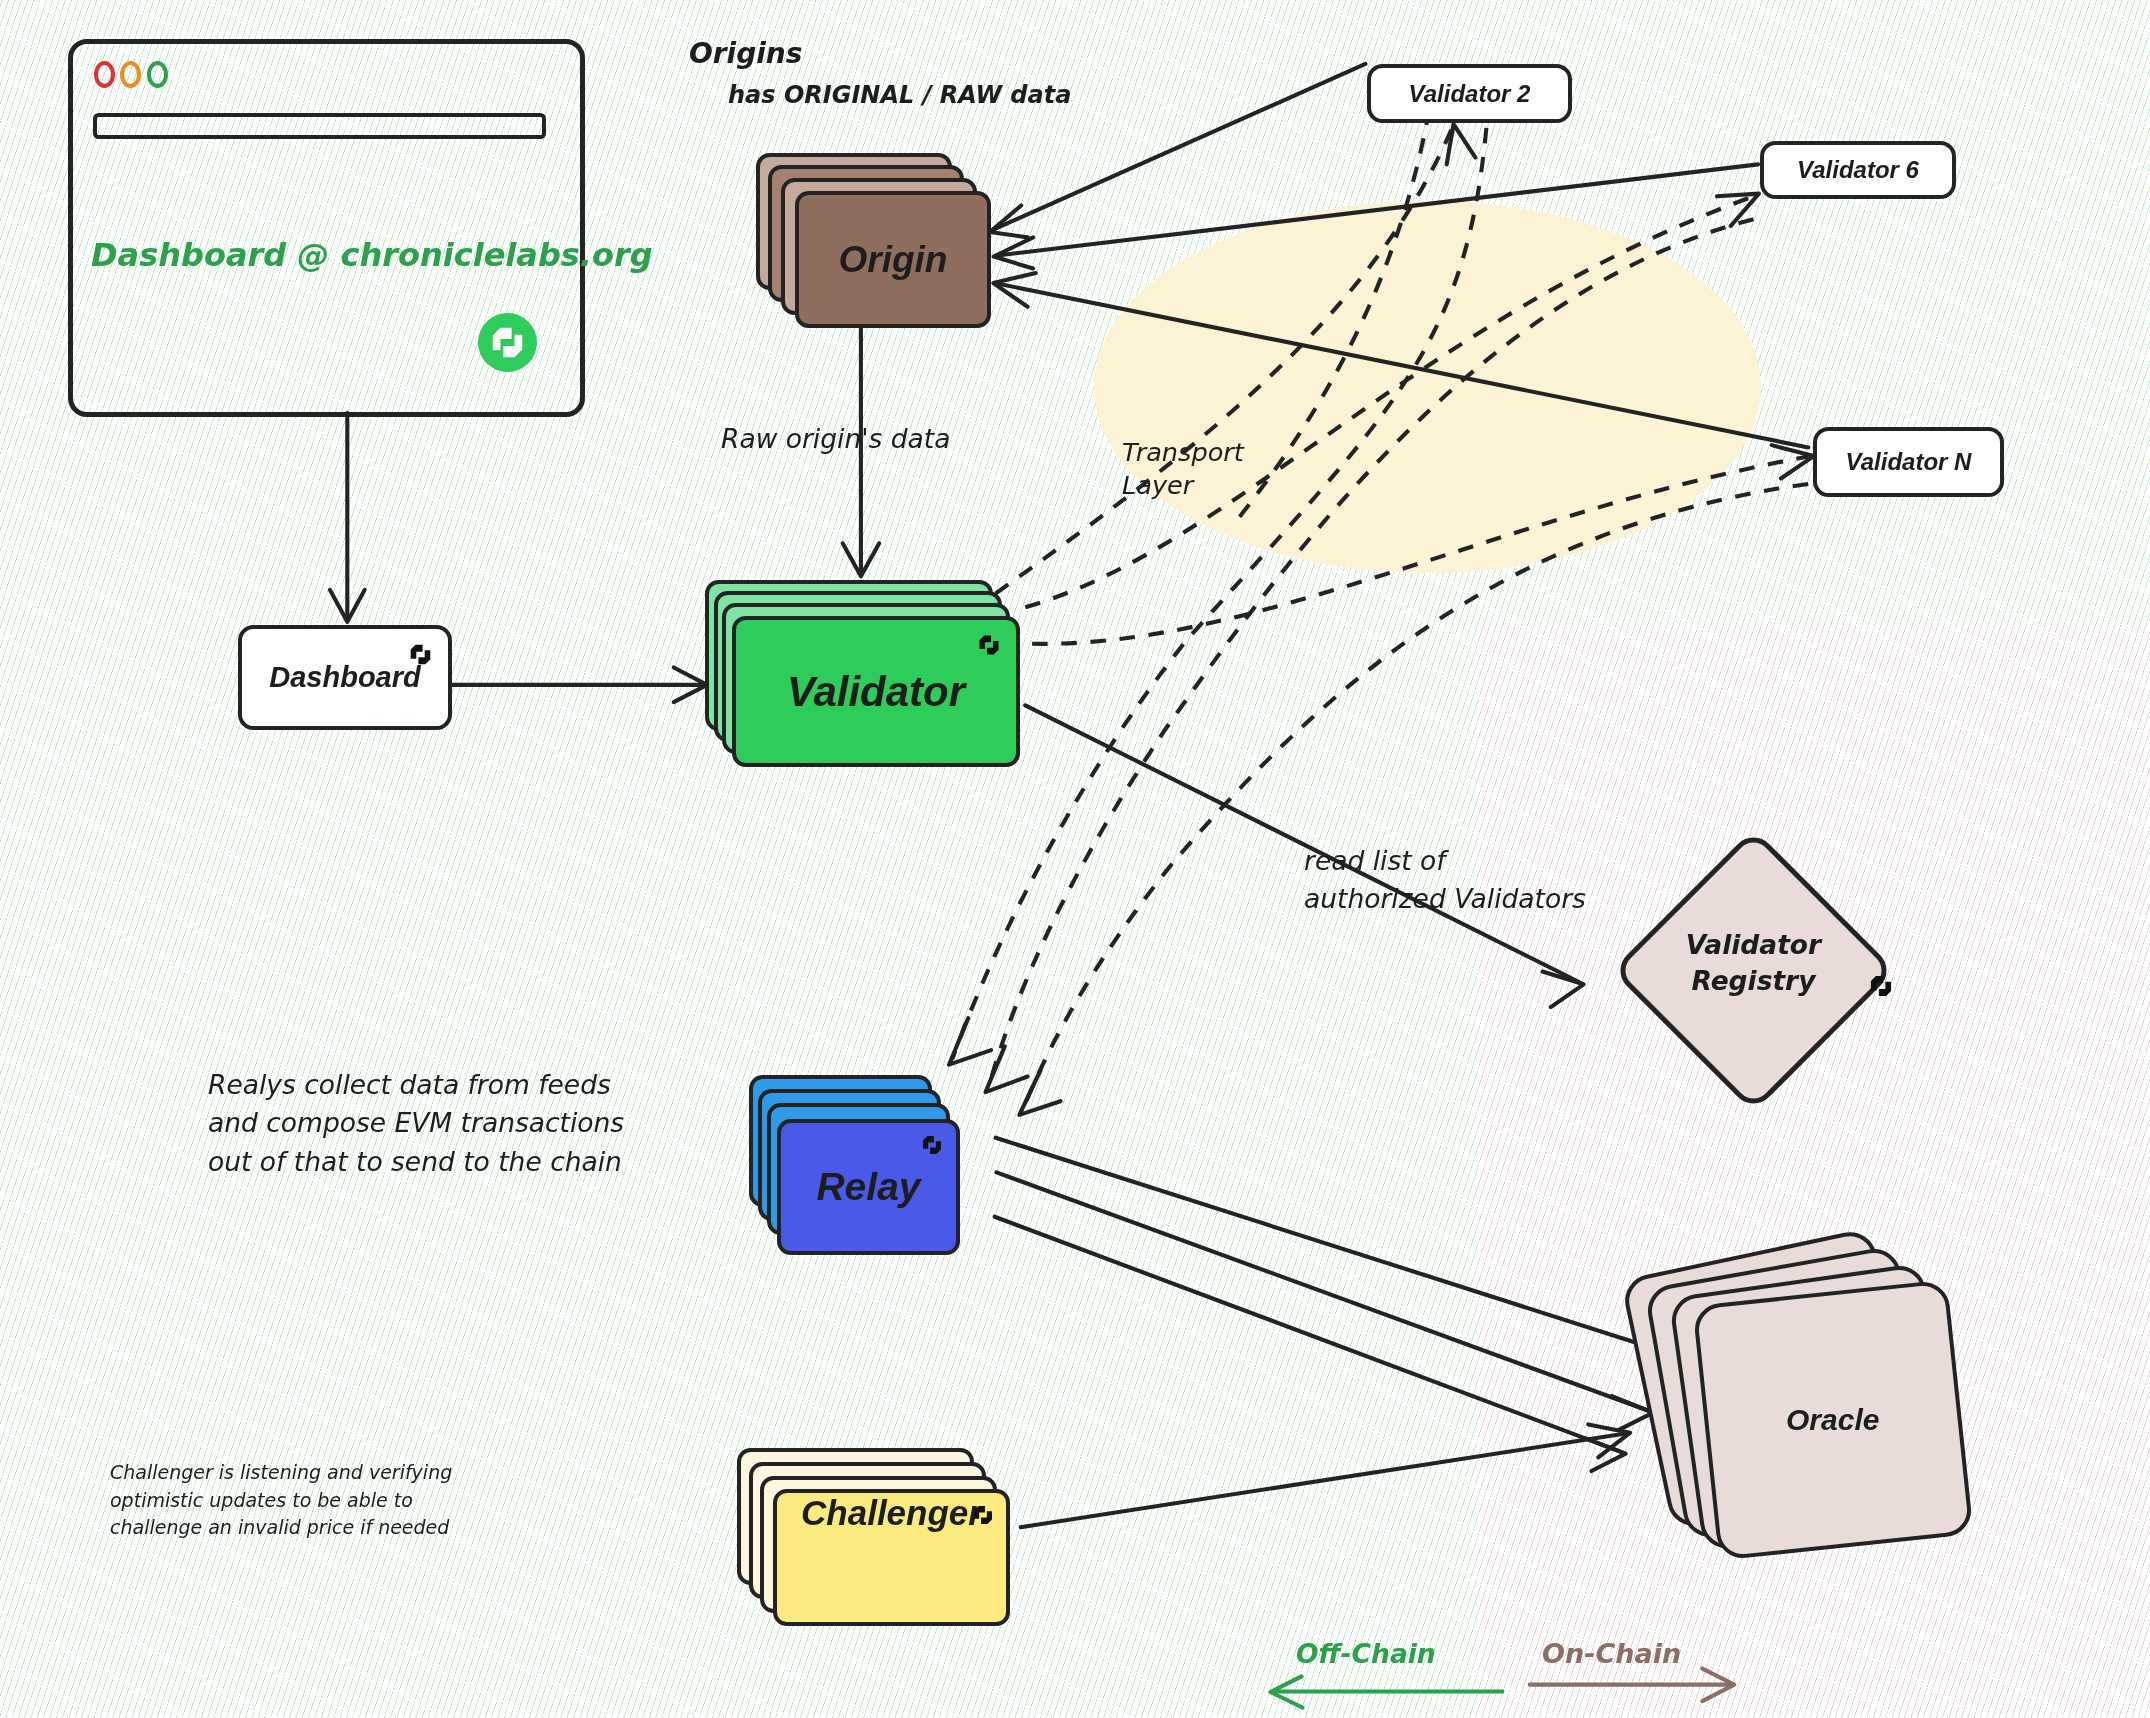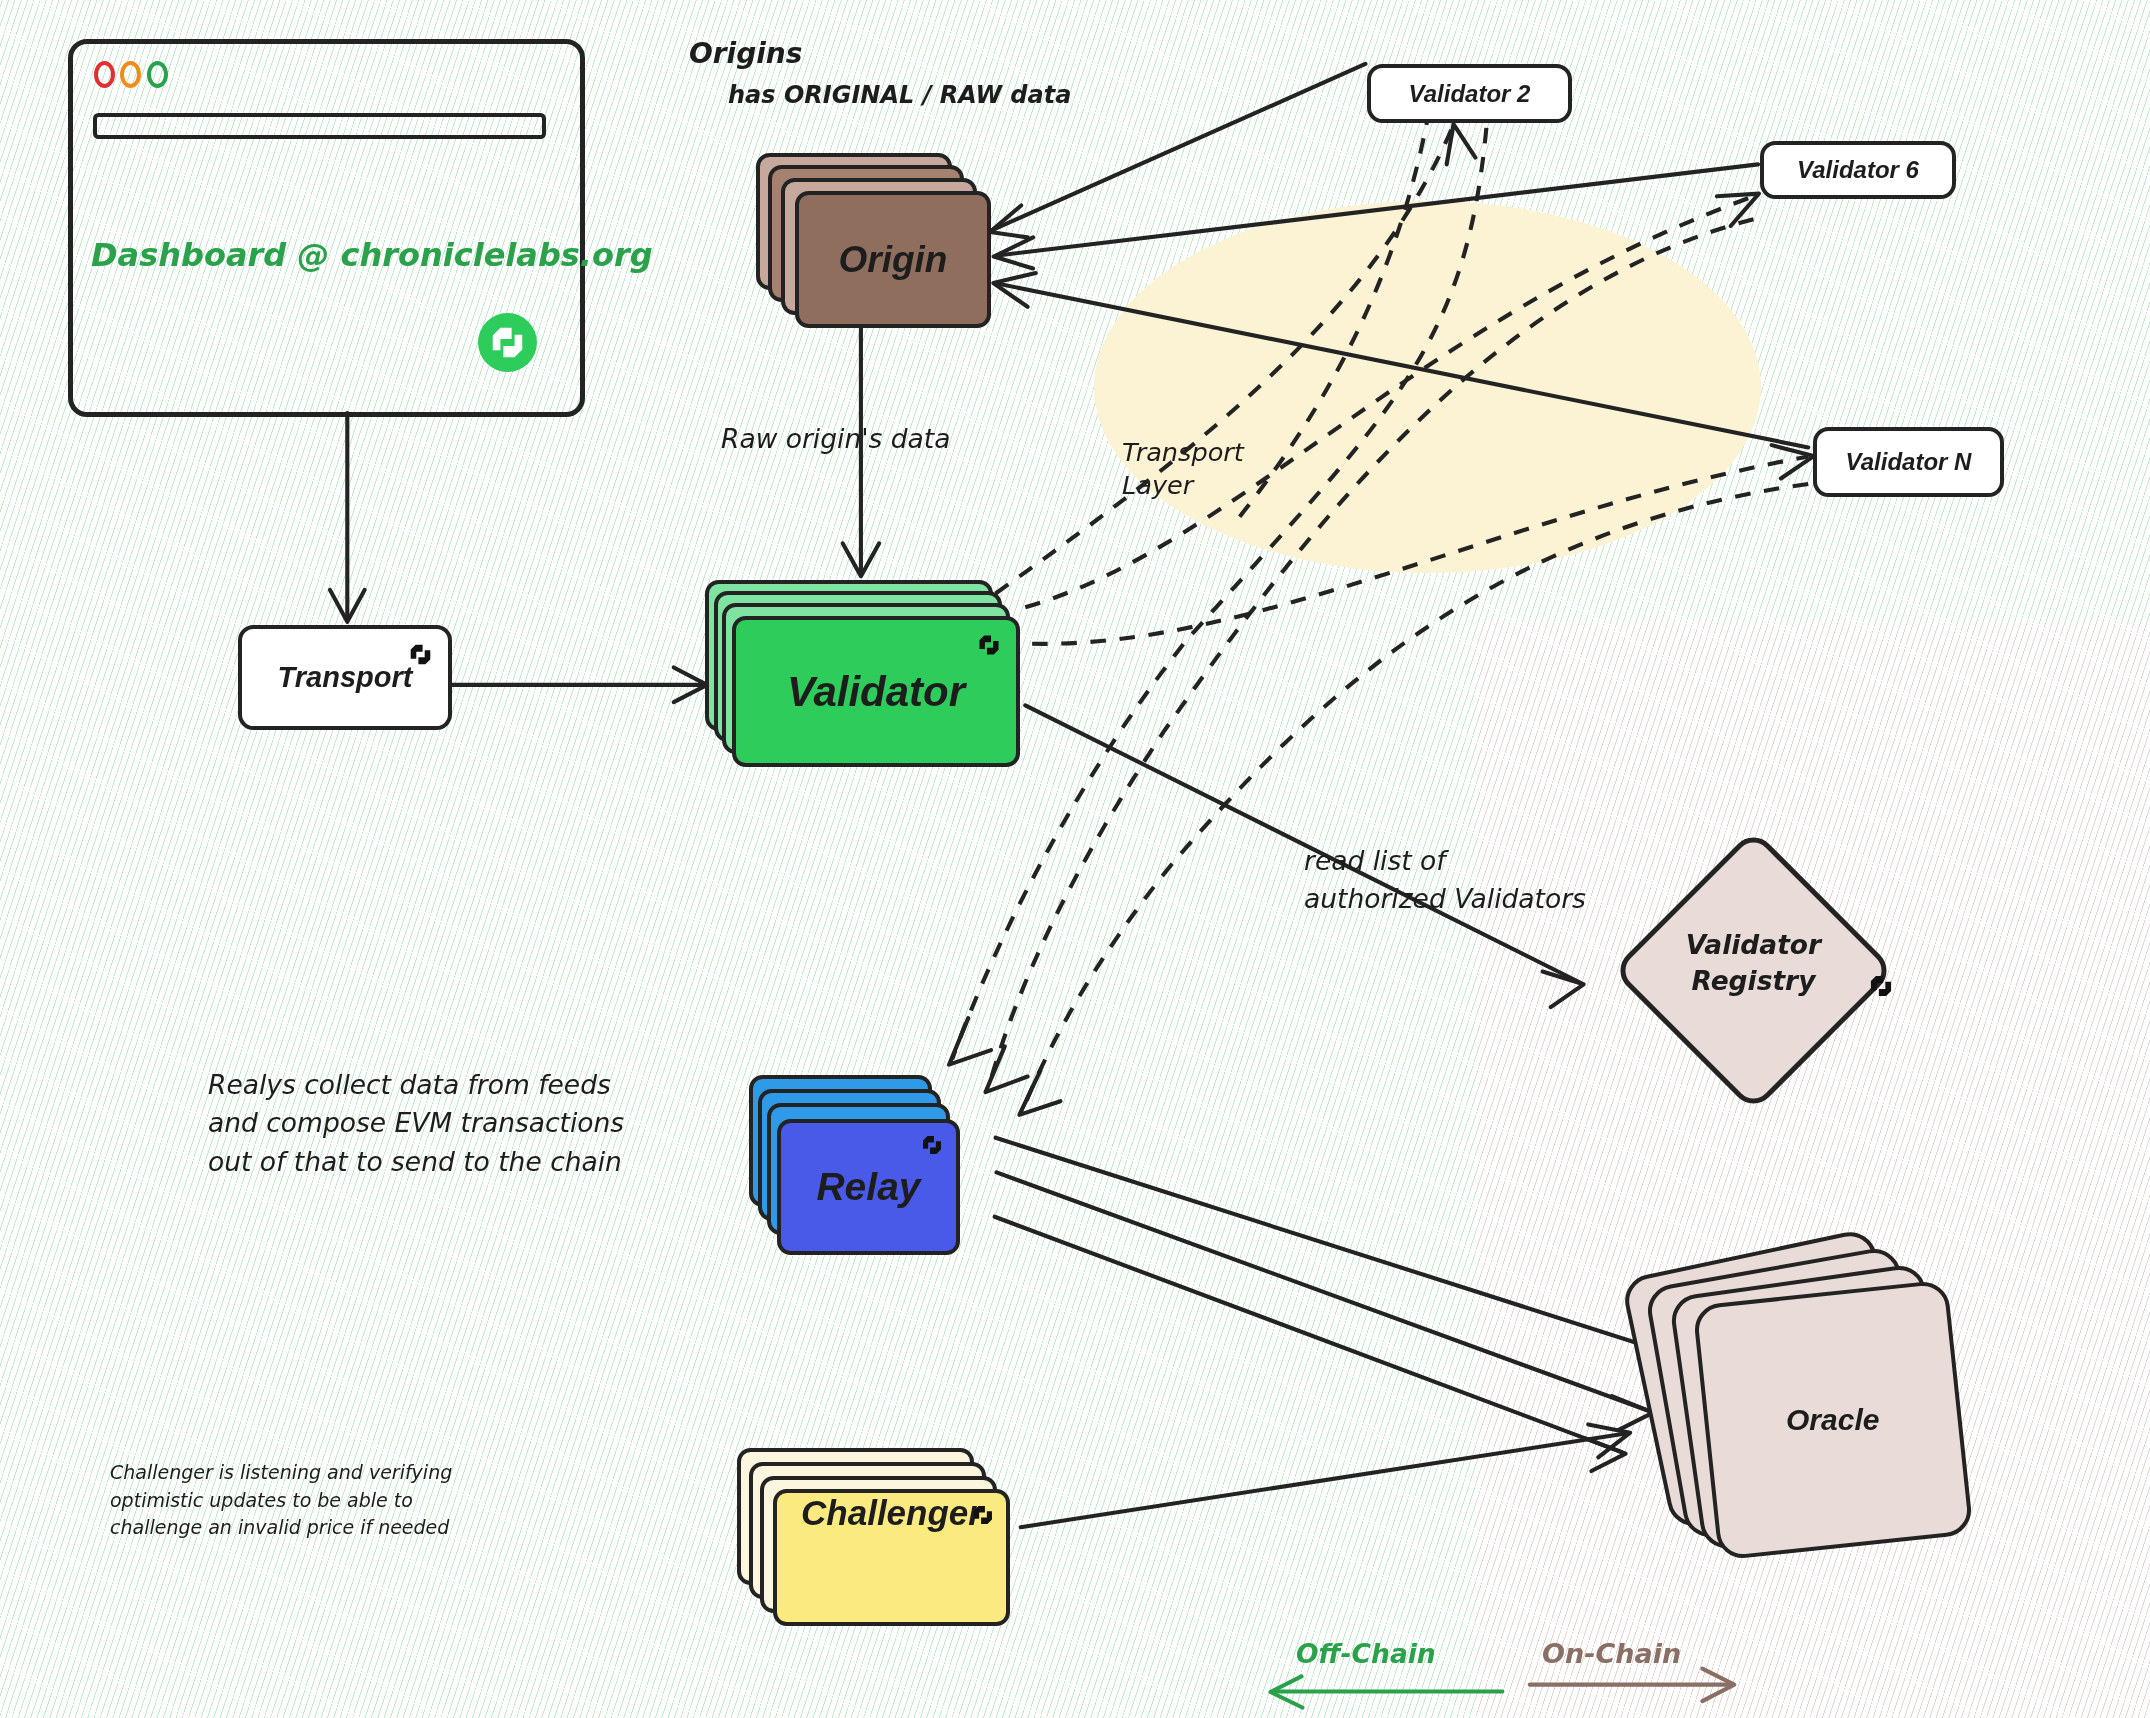--- a/index.html
+++ b/index.html
@@ -254,21 +254,21 @@
   <div class="card" style="left:1760px;top:141px;width:196px;height:58px;">
     <span class="label-in" style="font-size:24px;">Validator 6</span>
   </div>
   <div class="card" style="left:1813px;top:427px;width:191px;height:70px;">
     <span class="label-in" style="font-size:24px;">Validator N</span>
   </div>
 
   <div class="note" style="left:721px;top:420px;font-size:26.5px;">Raw origin's data</div>
 
   <div class="card" style="left:238px;top:625px;width:214px;height:105px;">
-    <span class="label-in" style="font-size:29px;">Transport</span>
+    <span class="label-in" style="font-size:29px;">Dashboard</span>
     <div class="logo" style="left:161px;top:8.2px;width:35px;height:35px;">
       <svg width="35" height="35" viewBox="0 0 100 100">
         <path d="M22 36 L36 22 L56 22 L56 42 L38 42 L38 62 L22 62 Z" fill="#111"></path>
         <path d="M78 64 L64 78 L44 78 L44 58 L62 58 L62 38 L78 38 Z" fill="#111"></path>
       </svg>
     </div>
   </div>
 
   <div>
     <div class="stackcard" style="left:705px;top:580px;width:288px;height:151px;background:#7fe3a1;"></div>

